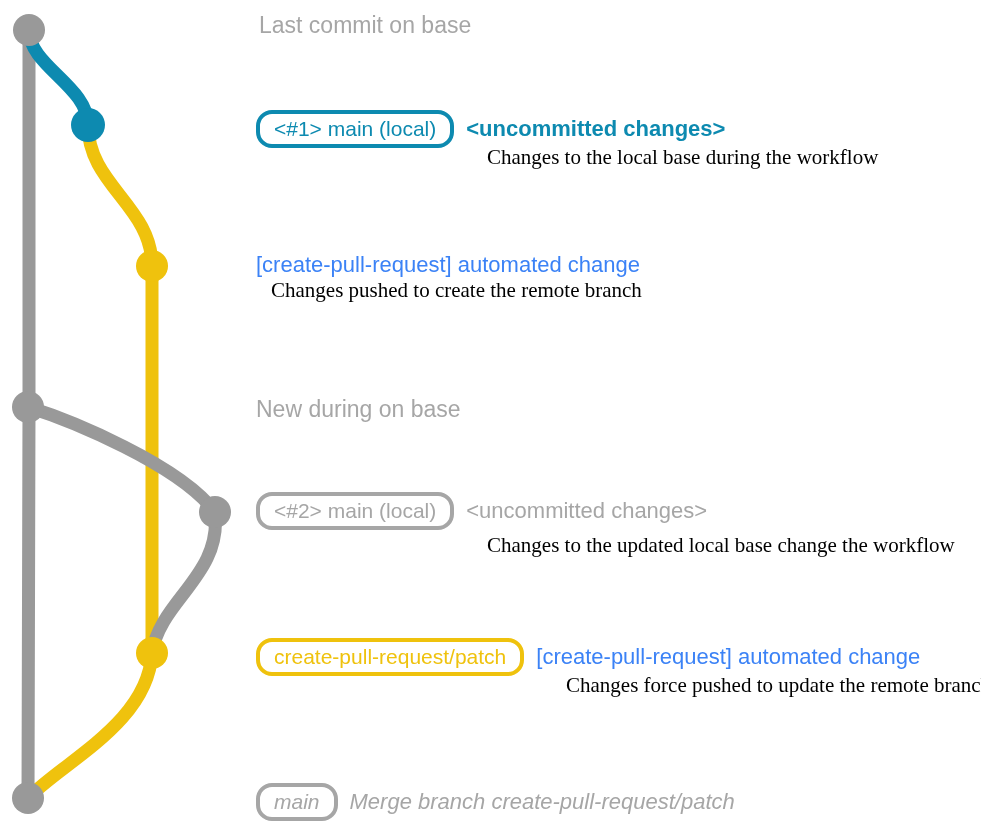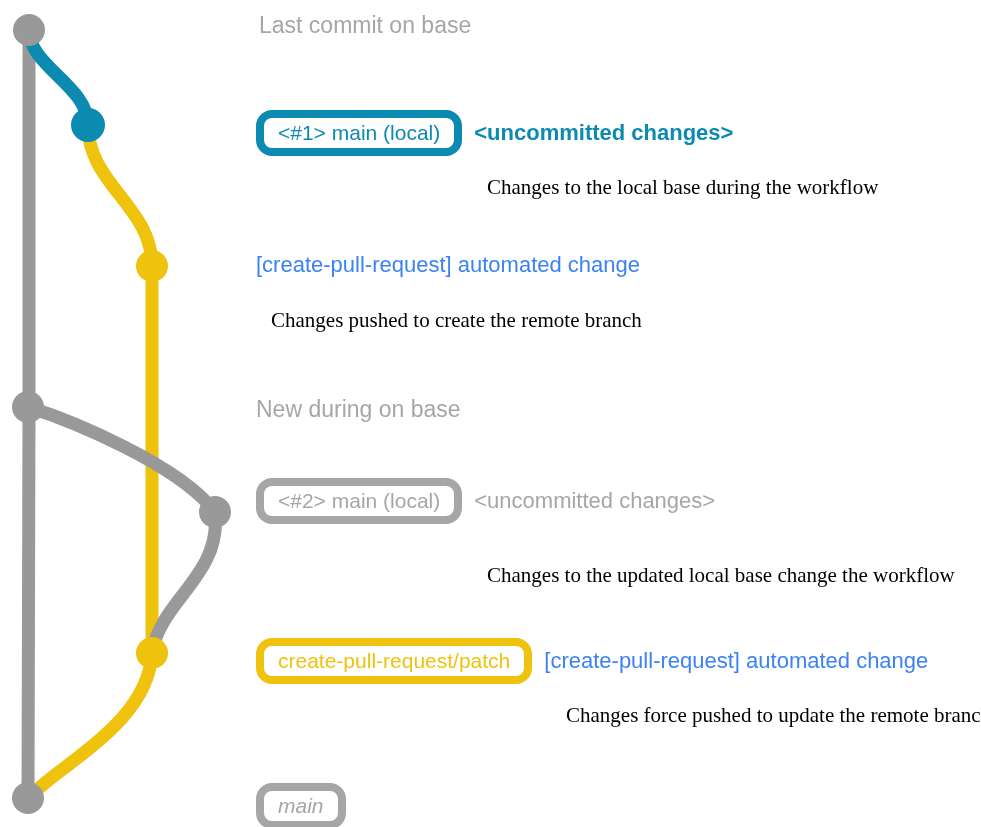--- a/index.html
+++ b/index.html
@@ -24,21 +24,21 @@
   }
 
   .row {
     position: absolute;
     display: flex;
     align-items: baseline;
   }
 
   .pill {
     display: inline-block;
-    border: 8px solid #f9a8d4;
+    border: 4px solid #f9a8d4;
     border-radius: 16px;
     padding: 4px 14px 5px 14px;
     font-size: 21px;
     line-height: 1;
     color: #999999;
     white-space: nowrap;
     background: #ffffff;
   }
   .pill.teal   { border-color: #0d8ab0; color: #0d8ab0; }
   .pill.gold   { border-color: #efc20d; color: #efc20d; }
@@ -54,21 +54,20 @@
   .subject.gold { color: #3b82f6; }
   .subject.gray { color: #a6a6a6; }
 
   .plain-note {
     position: absolute;
     font-family: "Liberation Serif", serif;
     font-size: 21px;
     line-height: 1;
     color: #000000;
     white-space: nowrap;
-    margin-top: 30px;
   }
 
   .headline {
     position: absolute;
     font-size: 23px;
     line-height: 1;
     color: #a6a6a6;
     white-space: nowrap;
   }
 
@@ -111,30 +110,31 @@
 </div>
 <div class="plain-note" style="left:487px; top:147px;">Changes to the local base during the workflow</div>
 
 <div class="row" style="left:256px; top:254px;">
   <span class="subject gold">[create-pull-request] automated change</span>
 </div>
 <div class="plain-note" style="left:271px; top:280px;">Changes pushed to create the remote branch</div>
 
 <div class="headline" style="left:256px; top:398px;">New during on base</div>
 
-<div class="row" style="left:256px; top:478px;justify-content:center;">
+<div class="row" style="left:256px; top:492px;justify-content:center;">
   <span class="pill gray">&lt;#2&gt; main (local)</span>
   <span class="gap"></span>
   <span class="subject gray">&lt;uncommitted changes&gt;</span>
 </div>
 <div class="plain-note" style="left:487px; top:535px;">Changes to the updated local base change the workflow</div>
 
 <div class="row" style="left:256px; top:638px;text-align:center;">
   <span class="pill gold">create-pull-request/patch</span>
   <span class="gap"></span>
   <span class="subject gold">[create-pull-request] automated change</span>
 </div>
 <div class="plain-note" style="left:566px; top:675px;">Changes force pushed to update the remote branch</div>
 
 <div class="row" style="left:256px; top:783px;font-style:italic;">
   <span class="pill gray">main</span>
   <span class="gap"></span>
+  <span class="subject gray">Merge branch create-pull-request/patch</span>
 </div>
 
 </body></html>

